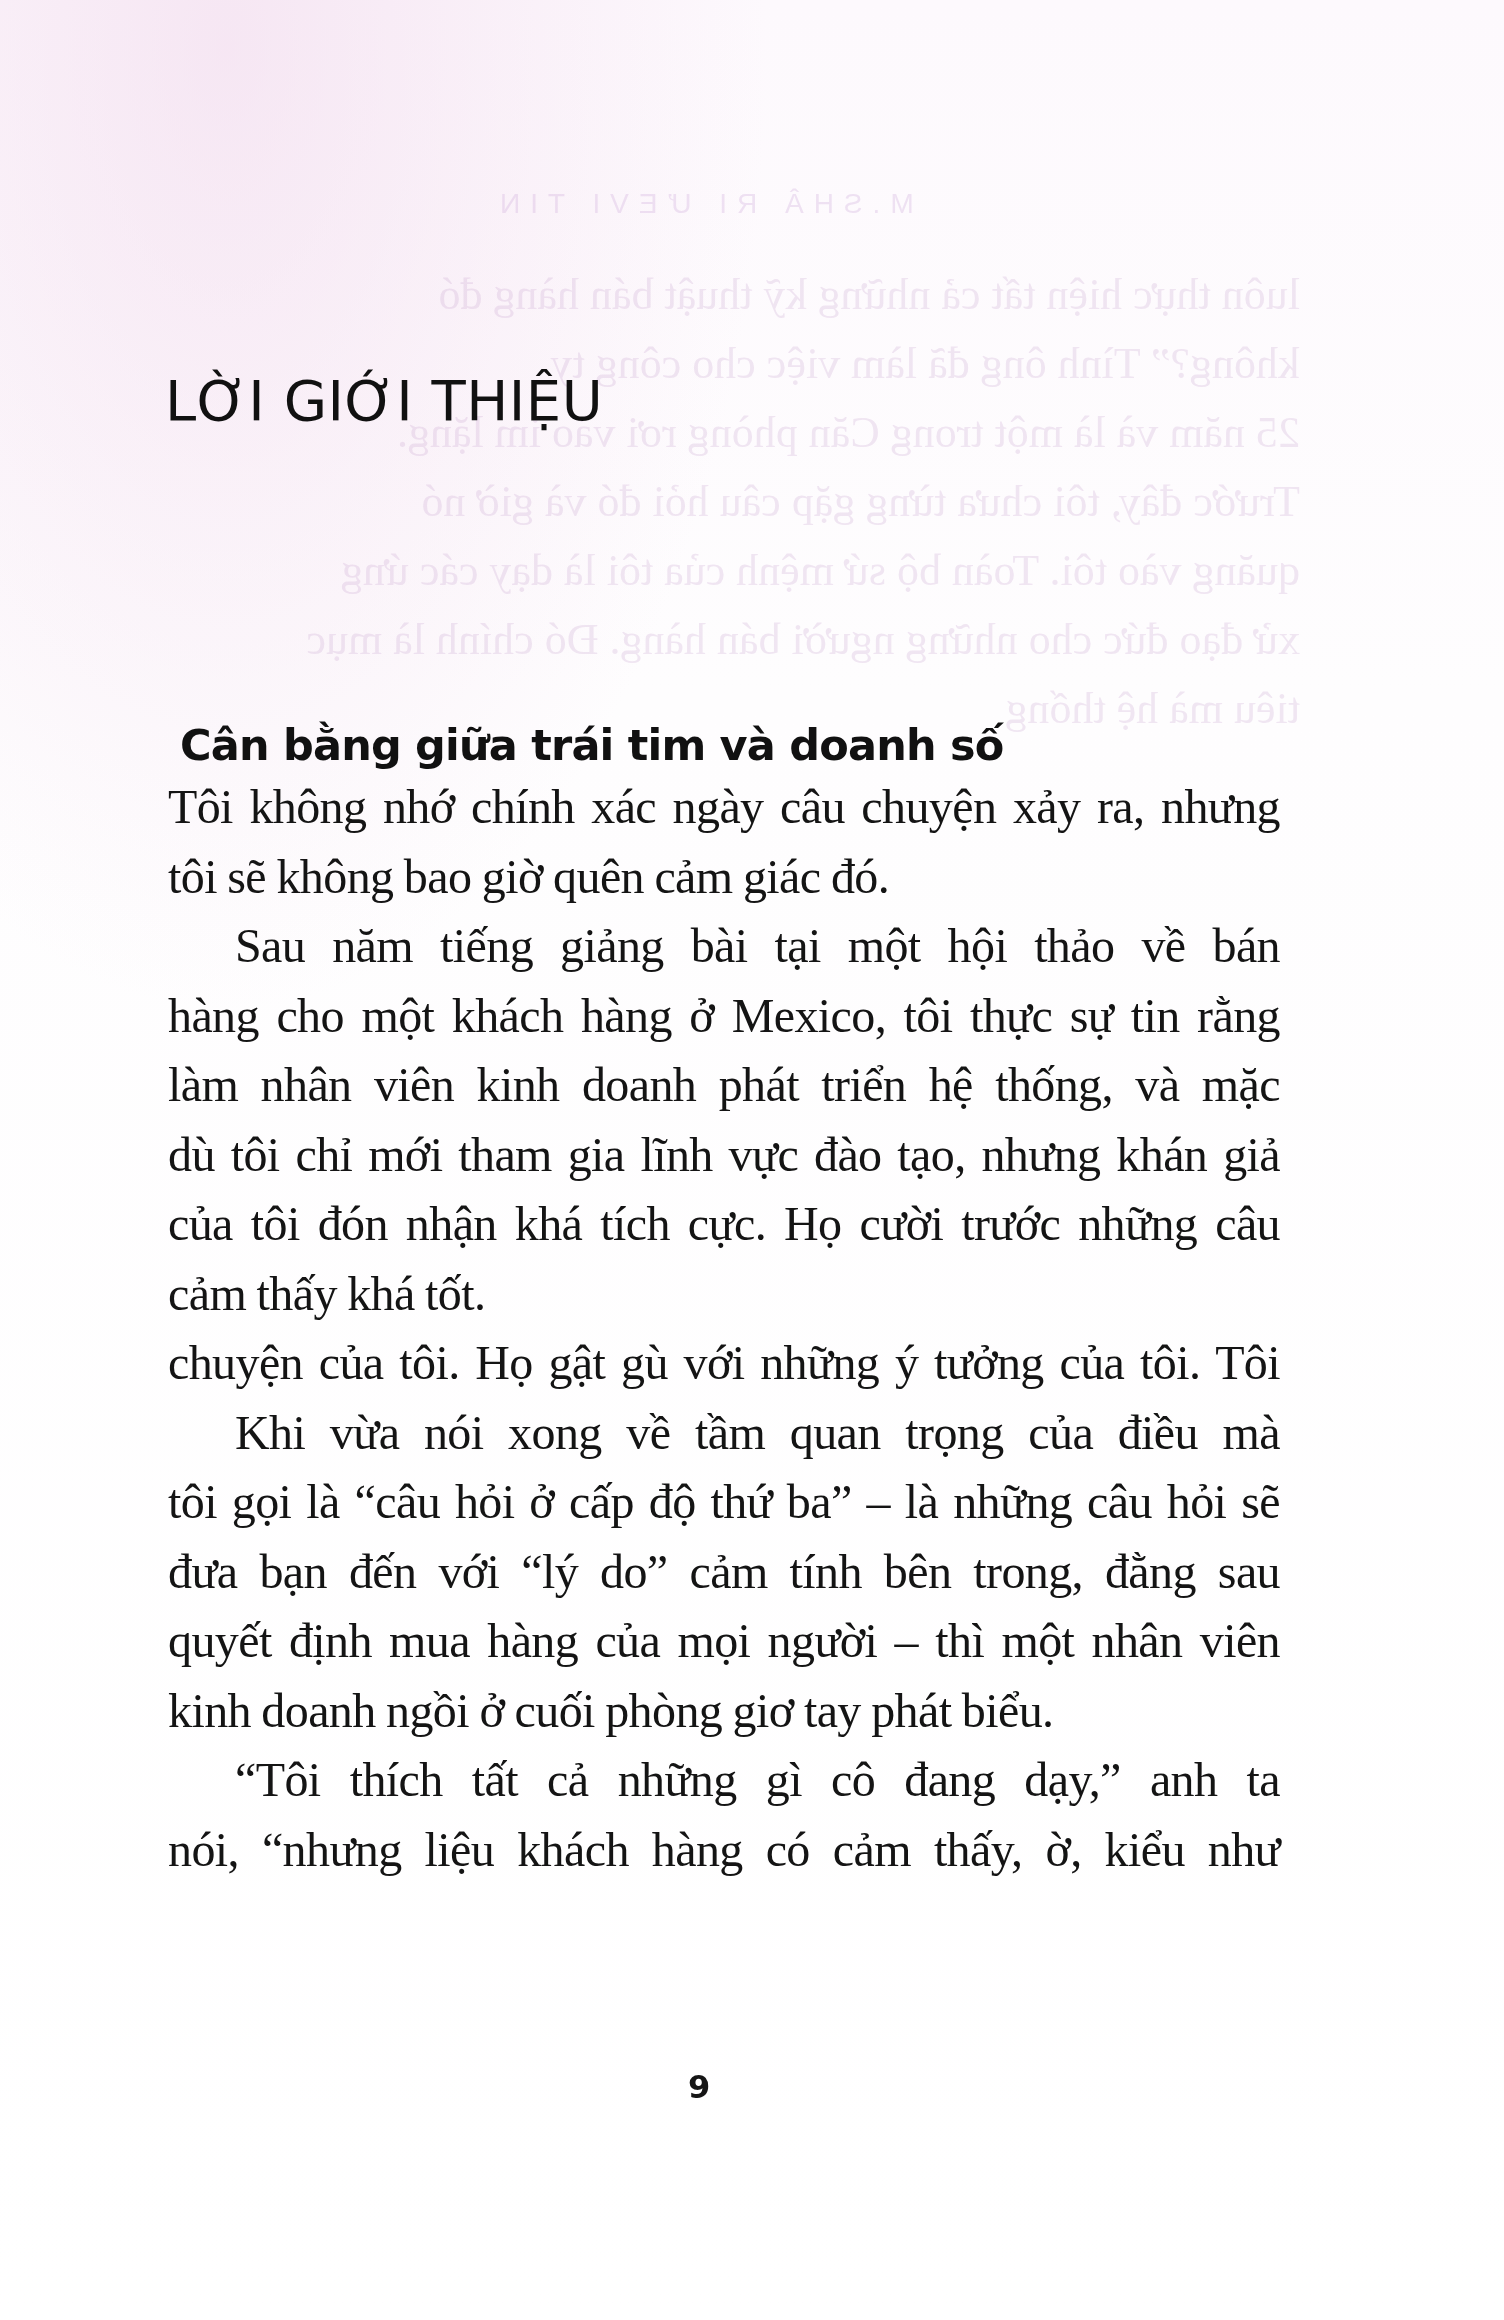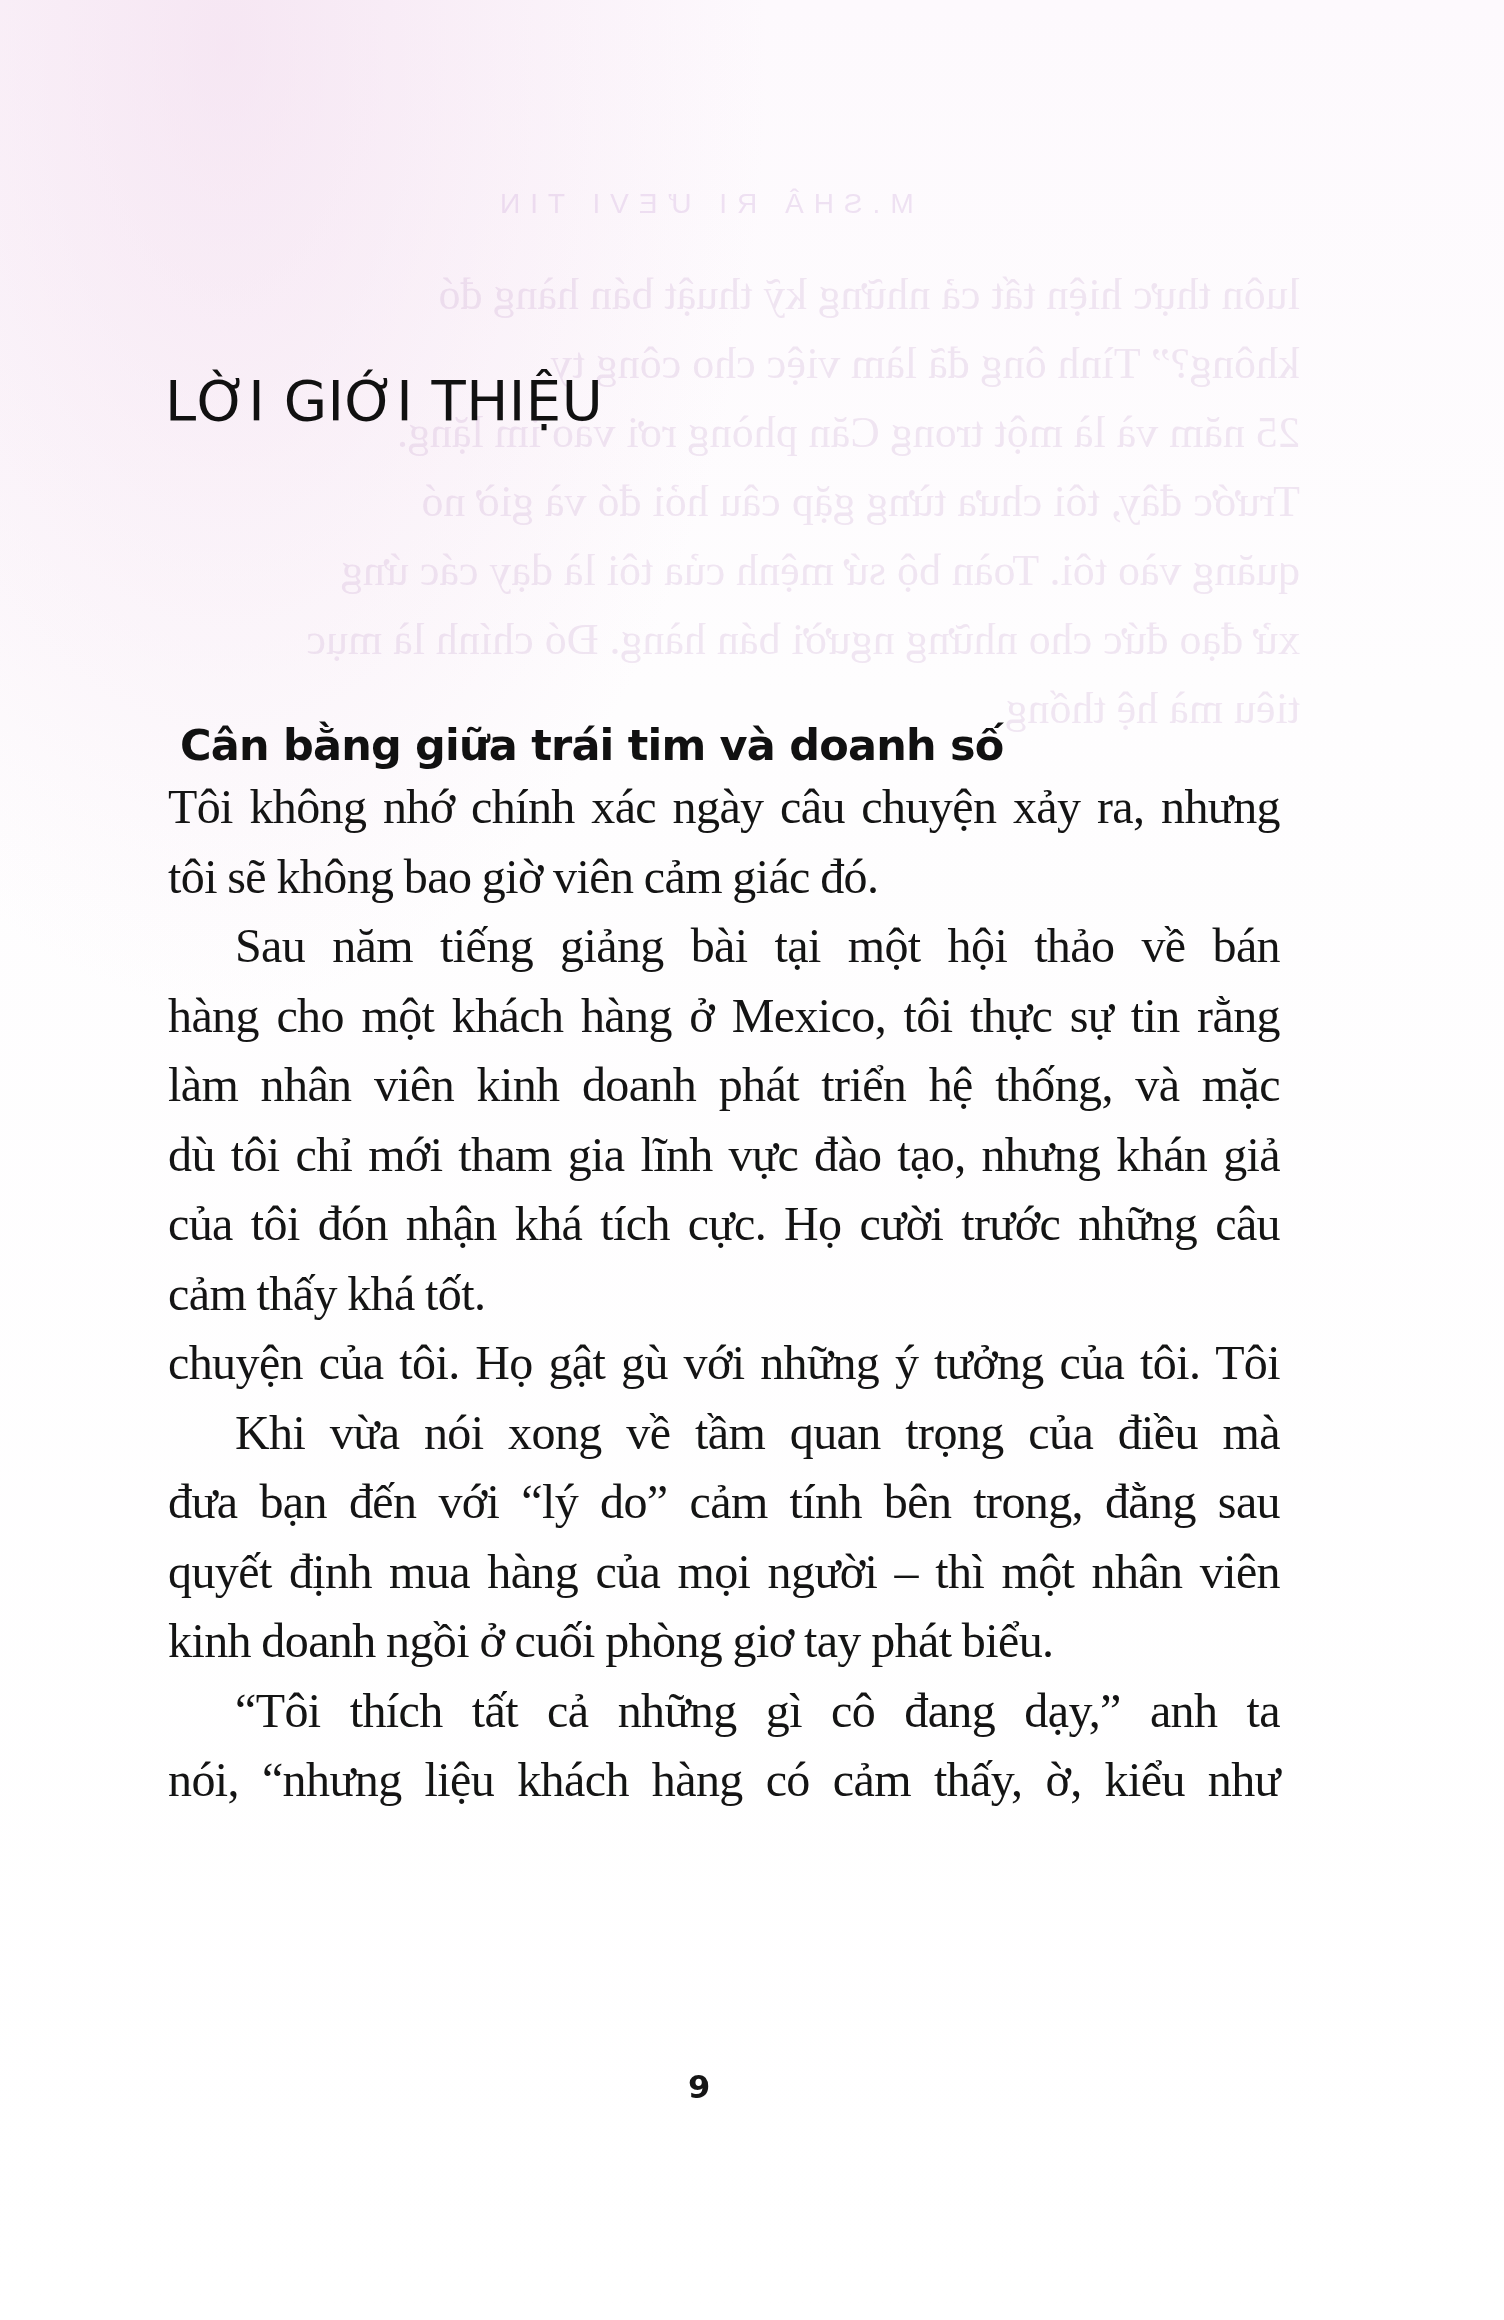--- a/index.html
+++ b/index.html
@@ -118,29 +118,30 @@
     <div>xử đạo đức cho những người bán hàng. Đó chính là mục</div>
     <div>tiêu mà hệ thống</div>
   </div>
 
   <h1 class="chapter-title">LỜI GIỚI THIỆU</h1>
 
   <h2 class="section-title">Cân bằng giữa trái tim và doanh số</h2>
 
   <div class="body-text">
     <div class="line">Tôi không nhớ chính xác ngày câu chuyện xảy ra, nhưng</div>
-    <div class="line last">tôi sẽ không bao giờ viên cảm giác đó.</div>
+    <div class="line last">tôi sẽ không bao giờ quên cảm giác đó.</div>
     <div class="line indent">Sau năm tiếng giảng bài tại một hội thảo về bán</div>
     <div class="line">hàng cho một khách hàng ở Mexico, tôi thực sự tin rằng</div>
     <div class="line">làm nhân viên kinh doanh phát triển hệ thống, và mặc</div>
     <div class="line">dù tôi chỉ mới tham gia lĩnh vực đào tạo, nhưng khán giả</div>
     <div class="line">của tôi đón nhận khá tích cực. Họ cười trước những câu</div>
     <div class="line last">cảm thấy khá tốt.</div>
     <div class="line">chuyện của tôi. Họ gật gù với những ý tưởng của tôi. Tôi</div>
     <div class="line indent">Khi vừa nói xong về tầm quan trọng của điều mà</div>
+    <div class="line">tôi gọi là “câu hỏi ở cấp độ thứ ba” – là những câu hỏi sẽ</div>
     <div class="line">đưa bạn đến với “lý do” cảm tính bên trong, đằng sau</div>
     <div class="line">quyết định mua hàng của mọi người – thì một nhân viên</div>
     <div class="line last">kinh doanh ngồi ở cuối phòng giơ tay phát biểu.</div>
     <div class="line indent">“Tôi thích tất cả những gì cô đang dạy,” anh ta</div>
     <div class="line">nói, “nhưng liệu khách hàng có cảm thấy, ờ, kiểu như</div>
   </div>
 
   <div class="page-number">9</div>
 
 </div>

